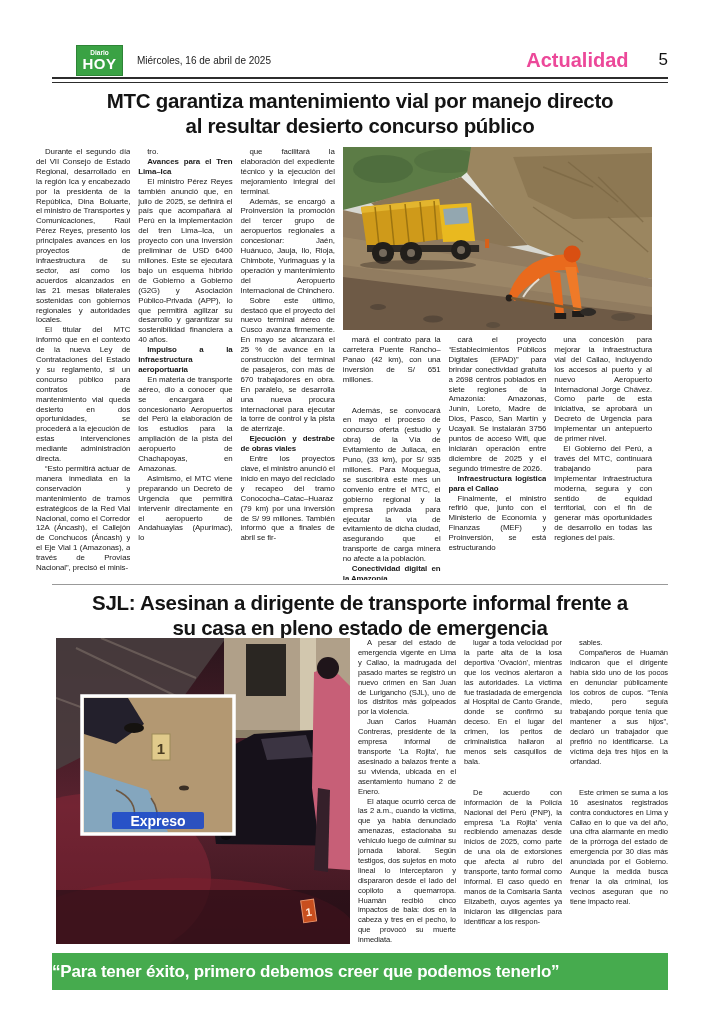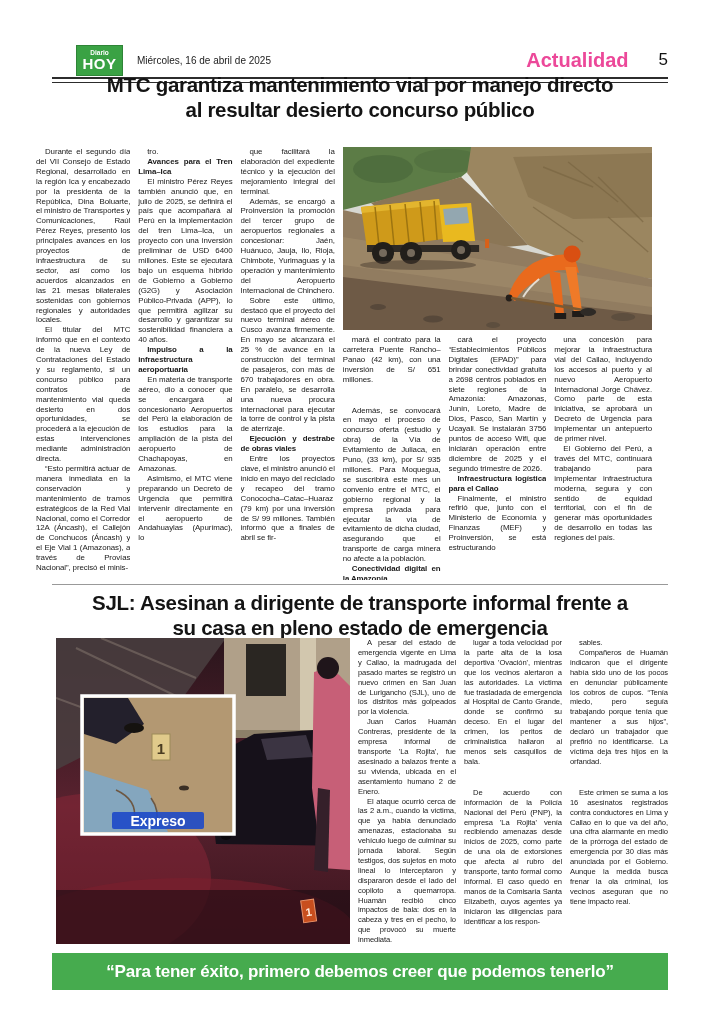--- a/index.html
+++ b/index.html
@@ -16,21 +16,21 @@
   .logo-small { font-size:6.5px; line-height:7px; font-weight:bold; color:#fff; }
   .logo-main  { font-size:15px; line-height:15px; font-weight:bold; color:#fff; letter-spacing:.5px; }
   .date { margin-left:14px; font-size:10px; color:#222; }
   .section { margin-left:auto; font-size:20px; font-weight:bold; color:#ec4899; }
   .pageno { margin-left:30px; font-size:17px; color:#111; }
   .header-rule { position:absolute; left:52px; width:616px; top:77px; height:6px;
                  border-top:2.5px solid #2c2c2c; border-bottom:1.5px solid #2c2c2c; }
   
   .headline { position:absolute; left:52px; width:616px; text-align:center;
               font-weight:bold; font-size:20.5px; line-height:25px; letter-spacing:-.3px; color:#141414; }
-  .h1 { top:72px; }
+  .h1 { top:88px; }
   .h2 { top:590px; }
   
   .art1 { position:absolute; left:36px; top:147px; width:616px; height:433px;
           display:flex; gap:8px; }
   .col { flex:1; overflow:hidden; }
   .art1-right { flex:3.28; display:flex; flex-direction:column; }
   .photo1 { width:100%; height:183px; display:block; }
   .art1-right-cols { display:flex; gap:8px; margin-top:5px; flex:1; overflow:hidden; }
   .para { margin:0; text-indent:9px; text-align:justify;
           font-size:7.9px; line-height:9.9px; letter-spacing:-.1px; color:#1a1a1a; }
@@ -39,21 +39,21 @@
   
   .divider { position:absolute; left:52px; width:616px; top:584px; border-top:1px solid #999; }
   
   .art2 { position:absolute; left:56px; top:638px; width:612px; height:306px;
           display:flex; gap:8px; }
   .photo2-wrap { width:294px; height:306px; flex:none; }
   .photo2 { width:100%; height:100%; display:block; }
   .art2 .para { font-size:7.6px; line-height:9.9px; }
   
   .quote-banner { position:absolute; left:52px; width:616px; top:953px; height:37px;
-                  background:#46ab4e; display:flex; align-items:center; justify-content:center; }
+                  background:#46ab4e; display:flex; align-items:center; justify-content:flex-start; }
   .quote-text { color:#fff; font-weight:bold; font-size:17px; letter-spacing:-.2px; }
 </style>
 </head>
 <body>
 
 <div class="page">
 
   <div class="header">
     <div class="logo">
       <div class="logo-small">Diario</div>

